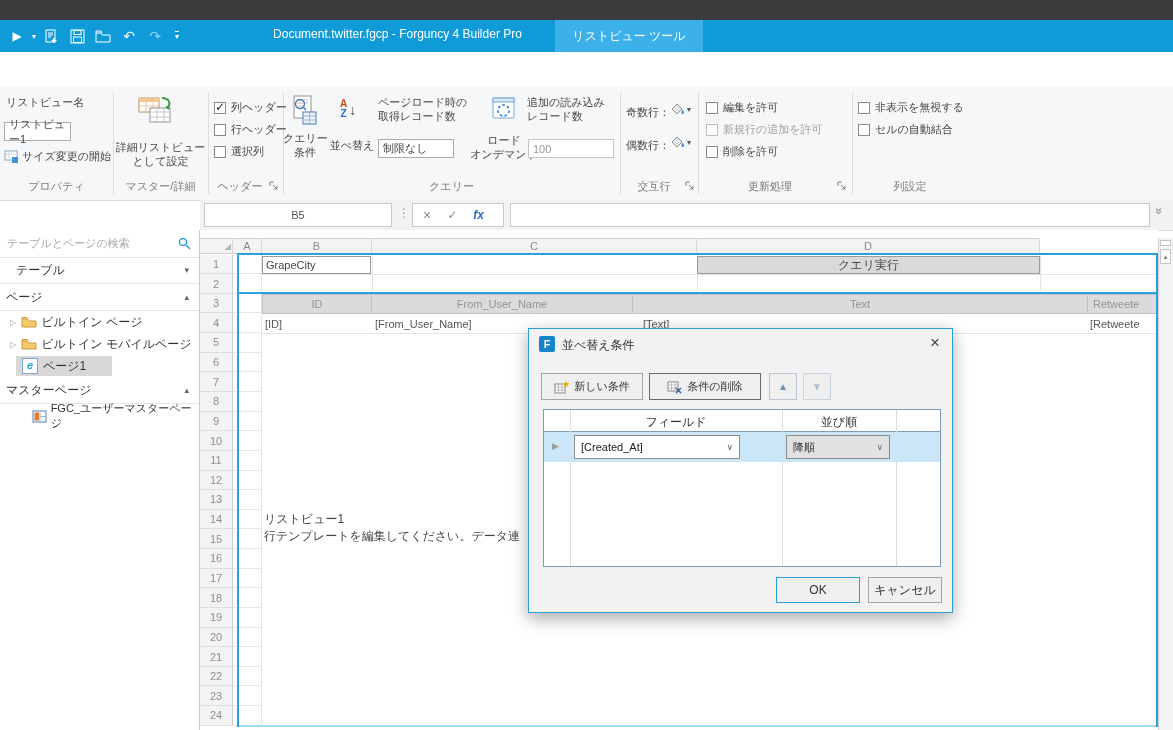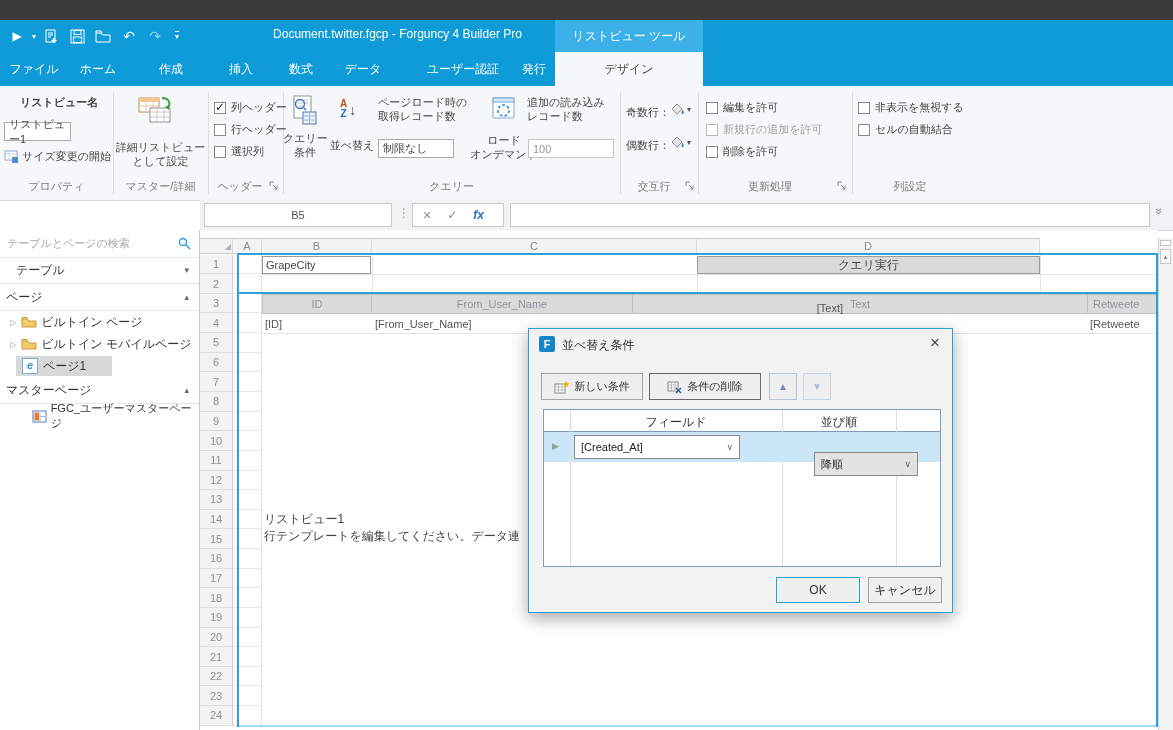--- a/index.html
+++ b/index.html
@@ -109,41 +109,30 @@
           <span style="font-size:14px;opacity:.55;">↷</span>
         </span>
       <span class="qat-btn" style="width:10px;">
           <span style="font-size:8px;border-top:1px solid #fff;">▾</span>
         </span>
     </div>
     <div id="window-title">Document.twitter.fgcp - Forguncy 4 Builder Pro</div>
     <div id="ctx-tab">リストビュー ツール</div>
   </div>
 
-  <div class="abs" id="tabrow">
-      <span class="tab" style="left: 10px; width: 48px;">ファイル</span>
-      <span class="tab" style="left: 74px; width: 48px;">ホーム</span>
-      <span class="tab" style="left: 148px; width: 46px;">作成</span>
-      <span class="tab" style="left: 219px; width: 44px;">挿入</span>
-      <span class="tab" style="left: 279px; width: 44px;">数式</span>
-      <span class="tab" style="left: 338px; width: 50px;">データ</span>
-      <span class="tab" style="left: 423px; width: 80px;">ユーザー認証</span>
-      <span class="tab" style="left: 512px; width: 44px;">発行</span>
-      <span class="tab active" style="left: 555px; width: 148px;">デザイン</span>
-    </div>
 
   <div class="abs" id="ribbon">
     <div class="sep" style="left:113px;"></div>
     <div class="sep" style="left:208px;"></div>
     <div class="sep" style="left:283px;"></div>
     <div class="sep" style="left:620px;"></div>
     <div class="sep" style="left:698px;"></div>
     <div class="sep" style="left:852px;"></div>
 
-    <div class="rtext" style="left:20px;top:9px;font-weight:bold;">リストビュー名</div>
+    <div class="rtext" style="left:6px;top:9px;">リストビュー名</div>
     <div class="rinput" style="left:4px;top:36px;width:67px;height:19px;">
         <span>リストビュー1</span>
       </div>
     <div class="cbrow" style="left:4px;top:63px;">
       <svg width="14" height="13" style="margin-right:4px;">
           <rect x="1" y="1" width="12" height="9" fill="#fff" stroke="#8aa8c8"></rect>
           <path d="M1 4h12M5 1v9" stroke="#c8d8e8"></path>
           <rect x="8" y="7" width="6" height="6" fill="#4a90d8"></rect>
         </svg>
       <span>サイズ変更の開始</span>
@@ -434,21 +423,21 @@
   <div class="lv-head" style="left:1087px;top:294px;width:71px;justify-content:flex-start;padding-left:5px;">
       <span>Retweete</span>
     </div>
 
   <div class="lv-field" style="left:265px;top:314px;width:100px;">
       <span>[ID]</span>
     </div>
   <div class="lv-field" style="left:375px;top:314px;width:200px;">
       <span>[From_User_Name]</span>
     </div>
-  <div class="lv-field" style="left:643px;top:298px;width:200px;justify-content:flex-end;">
+  <div class="lv-field" style="left:643px;top:314px;width:200px;">
       <span>[Text]</span>
     </div>
   <div class="lv-field" style="left:1090px;top:314px;width:68px;">
       <span>[Retweete</span>
     </div>
 
   <div class="abs" style="left:264px;top:511px;font-size:12px;color:#444;z-index:1;">リストビュー1</div>
   <div class="abs" style="left:264px;top:528px;font-size:12px;color:#444;z-index:1;white-space:nowrap;">行テンプレートを編集してください。データ連</div>
 
   <div class="blue" style="left:237px;top:253px;width:921px;height:2px;"></div>
@@ -499,21 +488,21 @@
       <div class="dgv" style="left:352px;"></div>
       <span style="position:absolute;left:26px;top:4px;width:212px;text-align:center;font-size:12px;color:#333;">フィールド</span>
       <span style="position:absolute;left:238px;top:4px;width:114px;text-align:center;font-size:12px;color:#333;">並び順</span>
 
       <div style="position:absolute;left:0;top:22px;width:396px;height:30px;background:#cbe6f7;">
         <span style="position:absolute;left:8px;top:9px;color:#9a9a9a;font-size:9px;">▶</span>
         <div class="combo" style="left:30px;top:3px;width:166px;">
           <span>[Created_At]</span>
           <span class="cv">∨</span>
         </div>
-        <div class="combo" style="left:242px;top:20px;width:104px;background:#e2e2e2;margin-left:28px;">
+        <div class="combo" style="left:242px;top:3px;width:104px;background:#e2e2e2;">
           <span>降順</span>
           <span class="cv">∨</span>
         </div>
       </div>
     </div>
 
     <div class="dlg-btn" style="left:247px;top:248px;width:84px;height:26px;border:1px solid #2d9fd8;font-size:12px;">
         <span>OK</span>
       </div>
     <div class="dlg-btn" style="left:339px;top:248px;width:74px;height:26px;font-size:12px;">

